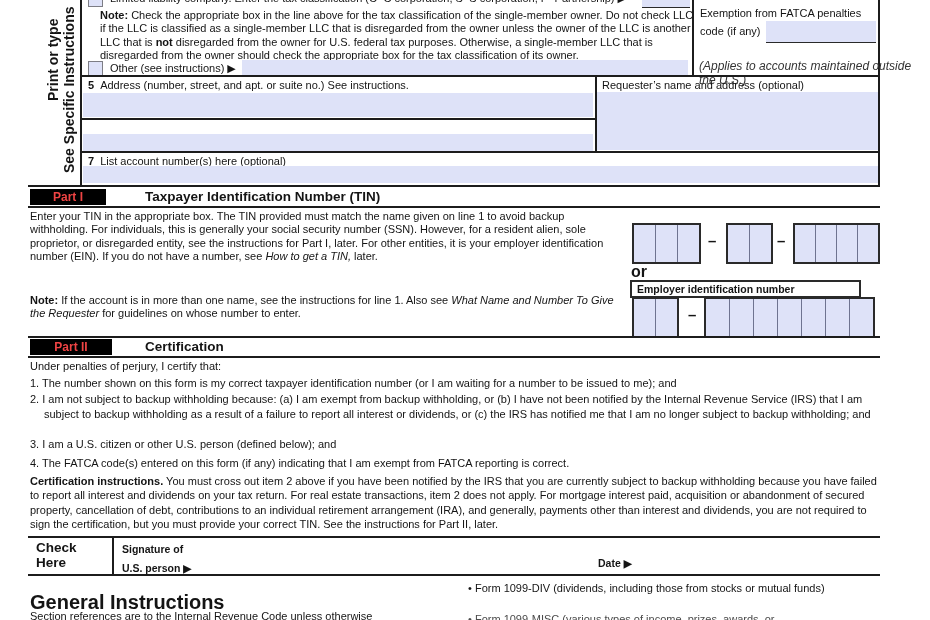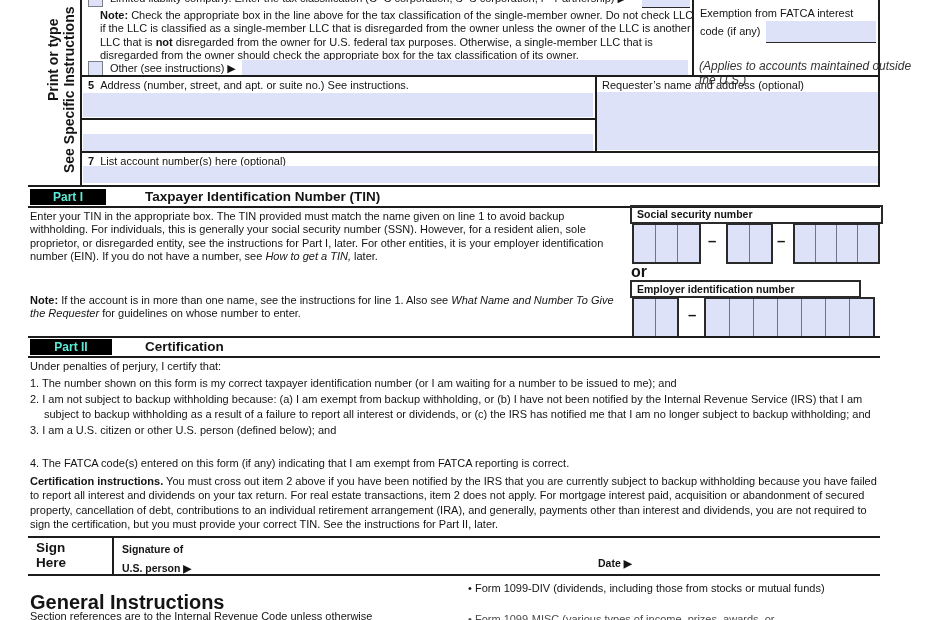--- a/index.html
+++ b/index.html
@@ -7,21 +7,21 @@
         font-family:"Liberation Sans",sans-serif;color:#141414;}
   .abs{position:absolute;}
   .hl{position:absolute;background:#1c1c1c;height:2px;}
   .vl{position:absolute;background:#1c1c1c;width:2px;}
   .field{position:absolute;background:#dee2f8;}
   .checkbox{position:absolute;width:13px;height:13px;background:#dee2f8;border:1px solid #7d7d85;}
   .t11{font-size:11px;line-height:13.4px;}
   .t10b{font-size:10.5px;font-weight:bold;}
   .rowlabel{position:absolute;font-size:11px;}
   .rowlabel b{margin-right:6px;}
-  .parthdr-box{position:absolute;background:#000;color:#5eead4;font-weight:bold;
+  .parthdr-box{position:absolute;background:#000;color:#ef4444;font-weight:bold;
         font-size:12px;text-align:center;line-height:16px;height:16px;}
   .parthdr-title{position:absolute;font-weight:bold;font-size:13.5px;}
   .vtext{position:absolute;white-space:nowrap;font-weight:bold;font-size:14px;
         transform:rotate(-90deg);transform-origin:0 0;}
   .cellgroup{position:absolute;display:flex;border:2px solid #2a2a2a;height:37px;background:#fff;}
   .cell{width:21px;background:#dee2f8;border-right:1px solid #6e7390;}
   .cell:last-child{border-right:none;}
   .cell.w20{width:20px;}
   .cell.w23{width:23px;}
   .dash{position:absolute;font-weight:bold;font-size:15px;}
@@ -48,21 +48,21 @@
   <div class="field" style="left:642px;top:0;width:48px;height:7px;border-bottom:1.5px solid #2a2a2a;"></div>
 
   <div class="abs t11" style="left:100px;top:9px;width:594px;">
     <b>Note:</b><span> Check the appropriate box in the line above for the tax classification of the single-member owner.  Do not check LLC if the LLC is classified as a single-member LLC that is disregarded from the owner unless the owner of the LLC is another LLC that is </span><b>not</b><span> disregarded from the owner for U.S. federal tax purposes. Otherwise, a single-member LLC that is disregarded from the owner should check the appropriate box for the tax classification of its owner.</span>
   </div>
 
   <div class="checkbox" style="left:88px;top:61px;"></div>
   <div class="abs t11" style="left:110px;top:62px;">Other (see instructions) ▶</div>
   <div class="field" style="left:242px;top:60px;width:446px;height:16px;"></div>
 
-  <div class="abs t11" style="left:700px;top:7px;">Exemption from FATCA interest</div>
+  <div class="abs t11" style="left:700px;top:7px;">Exemption from FATCA penalties</div>
   <div class="abs t11" style="left:700px;top:25px;">code (if any)</div>
   <div class="field" style="left:766px;top:21px;width:110px;height:21px;border-bottom:1.5px solid #2a2a2a;"></div>
   <div class="abs" style="left:699px;top:59px;font-size:12px;font-style:italic;color:#333;">(Applies to accounts maintained outside the U.S.)</div>
 
   <div class="hl" style="left:80px;top:75px;width:800px;"></div>
 
   <div class="rowlabel" style="left:88px;top:79px;">
     <b>5</b><span>Address (number, street, and apt. or suite no.) See instructions.</span>
   </div>
   <div class="field" style="left:83px;top:93px;width:510px;height:24px;"></div>
@@ -89,21 +89,20 @@
   <div class="parthdr-title" style="left:145px;top:189px;">Taxpayer Identification Number (TIN)</div>
   <div class="hl" style="left:28px;top:206px;width:852px;"></div>
 
   <div class="abs t11" style="left:30px;top:210px;width:585px;">
     <span>Enter your TIN in the appropriate box. The TIN provided must match the name given on line 1 to avoid backup withholding. For individuals, this is generally your social security number (SSN). However, for a resident alien, sole proprietor, or disregarded entity, see the instructions for Part I, later. For other entities, it is your employer identification number (EIN). If you do not have a number, see </span><i>How to get a TIN,</i><span> later.</span>
   </div>
   <div class="abs t11" style="left:30px;top:294px;width:585px;">
     <b>Note:</b><span> If the account is in more than one name, see the instructions for line 1. Also see </span><i>What Name and Number To Give the Requester</i><span> for guidelines on whose number to enter.</span>
   </div>
 
-  <div class="abs t10b" style="left:630px;top:205px;width:244px;height:14px;border:2px solid #2a2a2a;padding:1px 0 0 5px;">Social security number</div>
   <div class="cellgroup" style="left:632px;top:223px;">
     <div class="cell"></div>
       <div class="cell"></div>
       <div class="cell"></div>
   </div>
   <div class="dash" style="left:708px;top:232px;">–</div>
   <div class="cellgroup" style="left:726px;top:223px;">
     <div class="cell"></div>
       <div class="cell"></div>
   </div>
@@ -134,29 +133,29 @@
   </div>
 
   <div class="hl" style="left:28px;top:336px;width:852px;"></div>
   <div class="parthdr-box" style="left:30px;top:339px;width:82px;">Part II</div>
   <div class="parthdr-title" style="left:145px;top:339px;">Certification</div>
   <div class="hl" style="left:28px;top:356px;width:852px;"></div>
 
   <div class="abs t11" style="left:30px;top:360px;">Under penalties of perjury, I certify that:</div>
   <div class="abs t11 hang" style="left:30px;top:377px;width:858px;">1. The number shown on this form is my correct taxpayer identification number (or I am waiting for a number to be issued to me); and</div>
   <div class="abs t11 hang" style="left:30px;top:392px;width:842px;line-height:14.6px;">2. I am not subject to backup withholding because: (a) I am exempt from backup withholding, or (b) I have not been notified by the Internal Revenue Service (IRS) that I am subject to backup withholding as a result of a failure to report all interest or dividends, or (c) the IRS has notified me that I am no longer subject to backup withholding; and</div>
-  <div class="abs t11" style="left:30px;top:424px;">3. I am a U.S. citizen or other U.S. person (defined below); and</div>
+  <div class="abs t11" style="left:30px;top:438px;">3. I am a U.S. citizen or other U.S. person (defined below); and</div>
   <div class="abs t11" style="left:30px;top:457px;">4. The FATCA code(s) entered on this form (if any) indicating that I am exempt from FATCA reporting is correct.</div>
   <div class="abs t11" style="left:30px;top:474px;width:855px;line-height:14.3px;">
     <b>Certification instructions.</b><span> You must cross out item 2 above if you have been notified by the IRS that you are currently subject to backup withholding because you have failed to report all interest and dividends on your tax return. For real estate transactions, item 2 does not apply. For mortgage interest paid, acquisition or abandonment of secured property, cancellation of debt, contributions to an individual retirement arrangement (IRA), and generally, payments other than interest and dividends, you are not required to sign the certification, but you must provide your correct TIN. See the instructions for Part II, later.</span>
   </div>
 
   <div class="hl" style="left:28px;top:536px;width:852px;"></div>
   <div class="abs" style="left:36px;top:540px;font-weight:bold;font-size:13.5px;line-height:15px;">
-    <div>Sign</div>
+    <div>Check</div>
     <div>Here</div>
   </div>
   <div class="vl" style="left:112px;top:536px;height:38px;"></div>
   <div class="abs t10b" style="left:122px;top:543px;">Signature of</div>
   <div class="abs t10b" style="left:122px;top:556px;margin-top:6px;">U.S. person ▶</div>
   <div class="abs" style="left:140px;top:560px;width:440px;height:12px;"></div>
   <div class="abs t10b" style="left:598px;top:557px;">Date ▶</div>
   <div class="abs" style="left:640px;top:560px;width:230px;height:12px;"></div>
   <div class="hl" style="left:28px;top:574px;width:852px;"></div>
 

